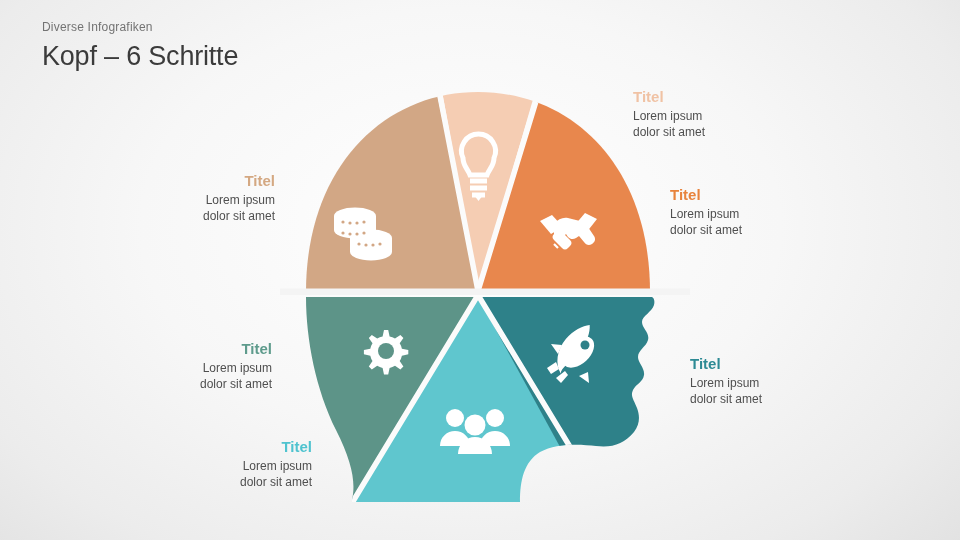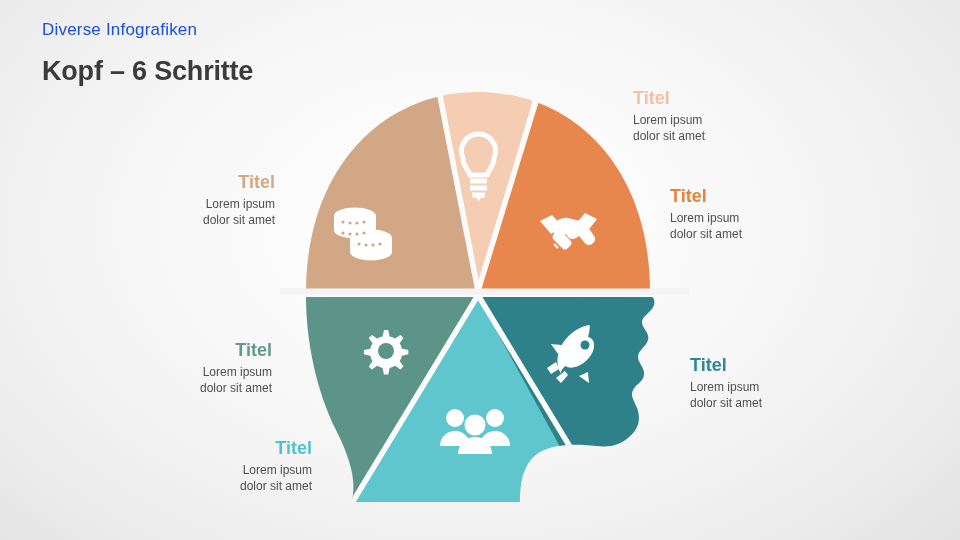--- a/index.html
+++ b/index.html
@@ -7,34 +7,34 @@
   body {
     font-family:"Liberation Sans", sans-serif;
     background:
       radial-gradient(ellipse 760px 520px at 48% 42%, #ffffff 0%, #f7f7f7 42%, #ececec 72%, #dcdcdc 100%);
     position:relative;
   }
 
   
   #header { position:absolute; left:42px; top:20px; }
   #kicker {
-    font-size:17px; color:#1d4ed8; letter-spacing:.2px; font-weight:400;
+    font-size:12px; color:#737373; letter-spacing:.2px; font-weight:400;
   }
   #page-title {
-    font-size:27px; color:#3b3b3b; font-weight:bold; letter-spacing:-.2px;
-    margin-top:16px;
+    font-size:27px; color:#3b3b3b; font-weight:normal; letter-spacing:-.2px;
+    margin-top:7px;
   }
 
   
   #diagram { position:absolute; left:0; top:0; width:960px; height:540px; }
   #head-svg { position:absolute; left:0; top:0; }
 
   
   .callout { position:absolute; width:210px; }
-  .callout .c-title { font-size:18px; font-weight:bold; line-height:1.15; }
+  .callout .c-title { font-size:15px; font-weight:bold; line-height:1.15; }
   .callout .c-body  { font-size:12px; color:#4f4f4f; line-height:1.33; margin-top:4px; white-space:pre-line; }
   .callout.right { text-align:left; }
   .callout.left  { text-align:right; }
 
   #callout-0 { left:633px; top:88px; }
   #callout-1 { left:670px; top:186px; }
   #callout-2 { left:690px; top:355px; }
   #callout-3 { left:65px;  top:172px; }
   #callout-4 { left:62px;  top:340px; }
   #callout-5 { left:102px; top:438px; }

